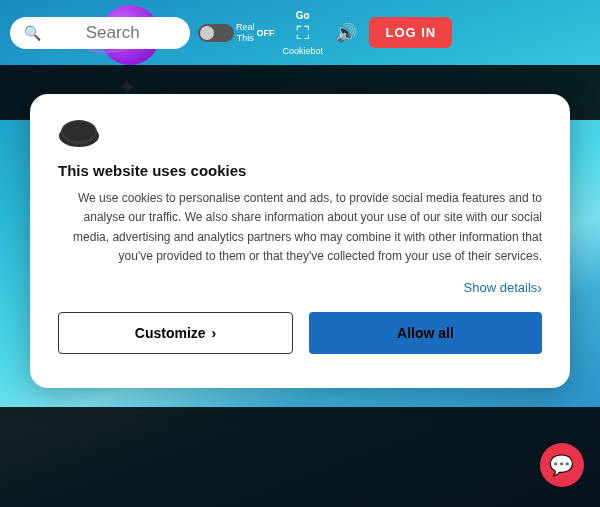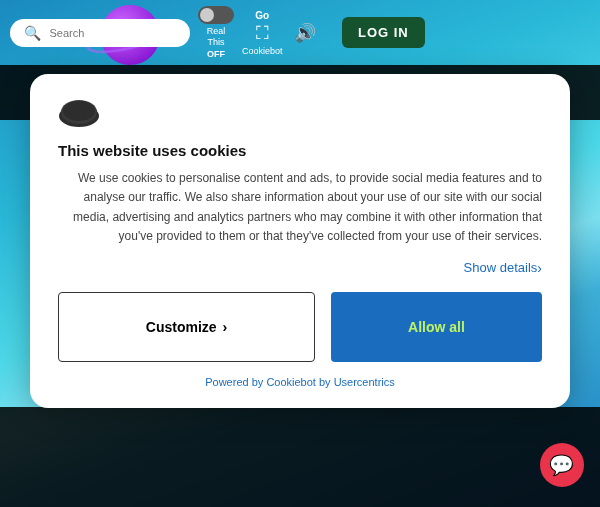--- a/index.html
+++ b/index.html
@@ -85,29 +85,29 @@
     }
 
     .search-icon {
       color: #888;
       font-size: 14px;
     }
 
     .search-input {
       border: none;
       outline: none;
-      font-size: 11px;
+      font-size: 17px;
       color: #c2410c;
       background: transparent;
       width: 100%;
+      text-align: center;
     }
 
     .toggle-area {
       display: flex;
-      flex-direction: column;
       align-items: center;
       gap: 2px;
     }
 
     .toggle-switch {
       width: 36px;
       height: 18px;
       background: #555;
       border-radius: 9px;
       position: relative;
@@ -161,30 +161,29 @@
       font-weight: bold;
     }
 
     .sound-icon {
       color: white;
       font-size: 18px;
       margin: 0 4px;
     }
 
     .login-btn {
-      background: #14532d;
+      background: #ef4444;
       color: white;
       font-weight: bold;
       font-size: 13px;
       border: none;
       border-radius: 6px;
       padding: 8px 16px;
       cursor: pointer;
       letter-spacing: 1px;
-      margin-left: 13px;
     }
 
     
     .dark-top {
       position: absolute;
       top: 65px;
       left: 0;
       right: 0;
       height: 55px;
       background: rgba(0,0,0,0.85);
@@ -267,39 +266,39 @@
       display: flex;
       gap: 16px;
       margin-bottom: 14px;
     }
 
     .customize-btn {
       flex: 1;
       background: white;
       border: 1.5px solid #333;
       border-radius: 4px;
-      padding: 26px;
+      padding: 12px;
       font-size: 14px;
       font-weight: 600;
       cursor: pointer;
       display: flex;
       align-items: center;
       justify-content: center;
       gap: 6px;
     }
 
     .allow-btn {
       flex: 1;
       background: #1a6cbf;
       border: none;
       border-radius: 4px;
-      padding: 4px;
+      padding: 12px;
       font-size: 14px;
       font-weight: 600;
-      color: #bef264;
+      color: #000000;
       cursor: pointer;
     }
 
     .powered-by {
       text-align: center;
       font-size: 11px;
       color: #888;
     }
 
     .powered-by span {
@@ -415,22 +414,19 @@
     </div>
 
     <div class="buttons-row">
       <button class="customize-btn">
         <span>Customize</span>
         <span>›</span>
       </button>
       <button class="allow-btn">Allow all</button>
     </div>
 
-    <div class="powered-by">
-      <span>Powered by </span><span style="color:#1a6cbf; cursor:pointer;">Cookiebot by Usercentrics</span>
-    </div>
 
   </div>
 </div>
 
 <div class="chat-btn">
   <span>💬</span>
 </div>
 
 </body></html>

